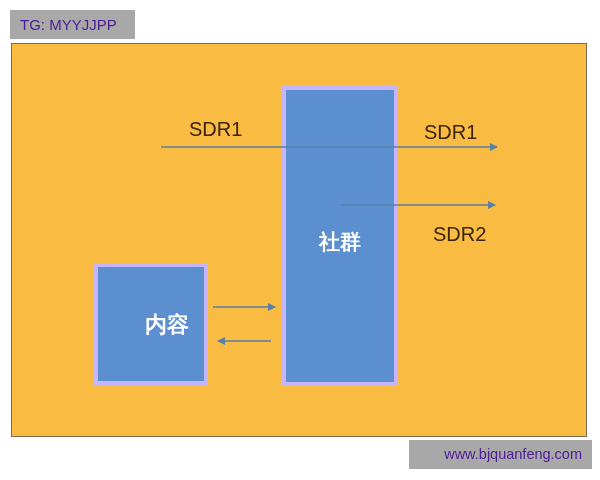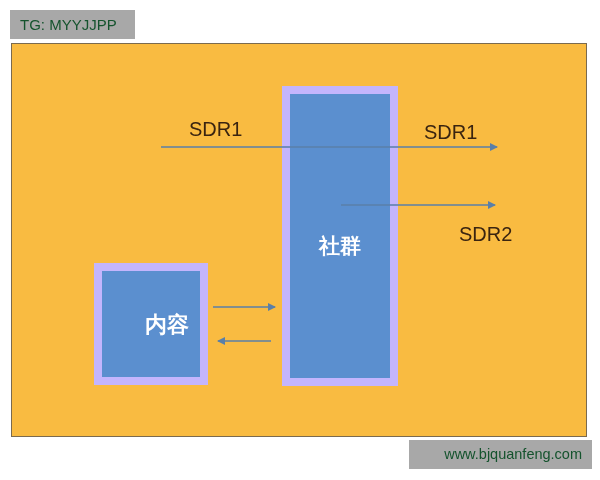--- a/index.html
+++ b/index.html
@@ -2,45 +2,45 @@
 <html><head>
   <meta charset="utf-8">
   <style>
     html, body { margin: 0; padding: 0; }
     body {
       width: 600px; height: 480px; position: relative; overflow: hidden;
       background: #ffffff;
       font-family: "Liberation Sans", "DejaVu Sans", sans-serif;
     }
     .watermark {
-      position: absolute; background: #a8a8a8; color: #14532d;
+      position: absolute; background: #a8a8a8; color: #4c1d95;
       font-size: 15px; line-height: 29px; padding: 0 10px; box-sizing: border-box;
     }
     #wm-top { left: 10px; top: 10px; height: 29px; width: 125px; }
     #wm-bottom { left: 409px; top: 440px; height: 29px; width: 183px; font-size: 14.5px; text-align: right; }
     .canvas {
       position: absolute; left: 11px; top: 43px; width: 576px; height: 394px;
       background: #f9bb41; border: 1.5px solid #7a6a4f; box-sizing: border-box;
     }
     .box {
-      position: absolute; background: #5b8fcf; border: 8px solid #c4b5fd;
+      position: absolute; background: #5b8fcf; border: 4px solid #c4b5fd;
       box-sizing: border-box; color: #ffffff; font-weight: bold;
       font-family: "DejaVu Sans", sans-serif;
       display: flex; align-items: center; justify-content: center; text-align: center; padding-left: 32px;
     }
     #community { left: 282px; top: 86px; width: 116px; height: 300px; font-size: 21px; }
     #community span { position: absolute; top: 138px; left: 0; right: 0; }
     #content-team { left: 94px; top: 263px; width: 114px; height: 122px; font-size: 22px; line-height: 33px; font-family: Liberation Serif, serif; }
     .label {
       position: absolute; color: #3a2410; font-size: 20px;
       font-family: Liberation Sans, sans-serif;
     }
     #lbl-sdr1-left { left: 189px; top: 118px; }
     #lbl-sdr1-right { left: 424px; top: 121px; }
-    #lbl-sdr2 { left: 459px; top: 223px; }
+    #lbl-sdr2 { left: 433px; top: 223px; }
     svg.arrows { position: absolute; left: 0; top: 0; width: 600px; height: 480px; pointer-events: none; }
   </style>
 </head>
 <body>
 
 <div class="watermark" id="wm-top">TG: MYYJJPP</div>
 
 <div class="canvas"></div>
 
 <div class="box" id="content-team">

